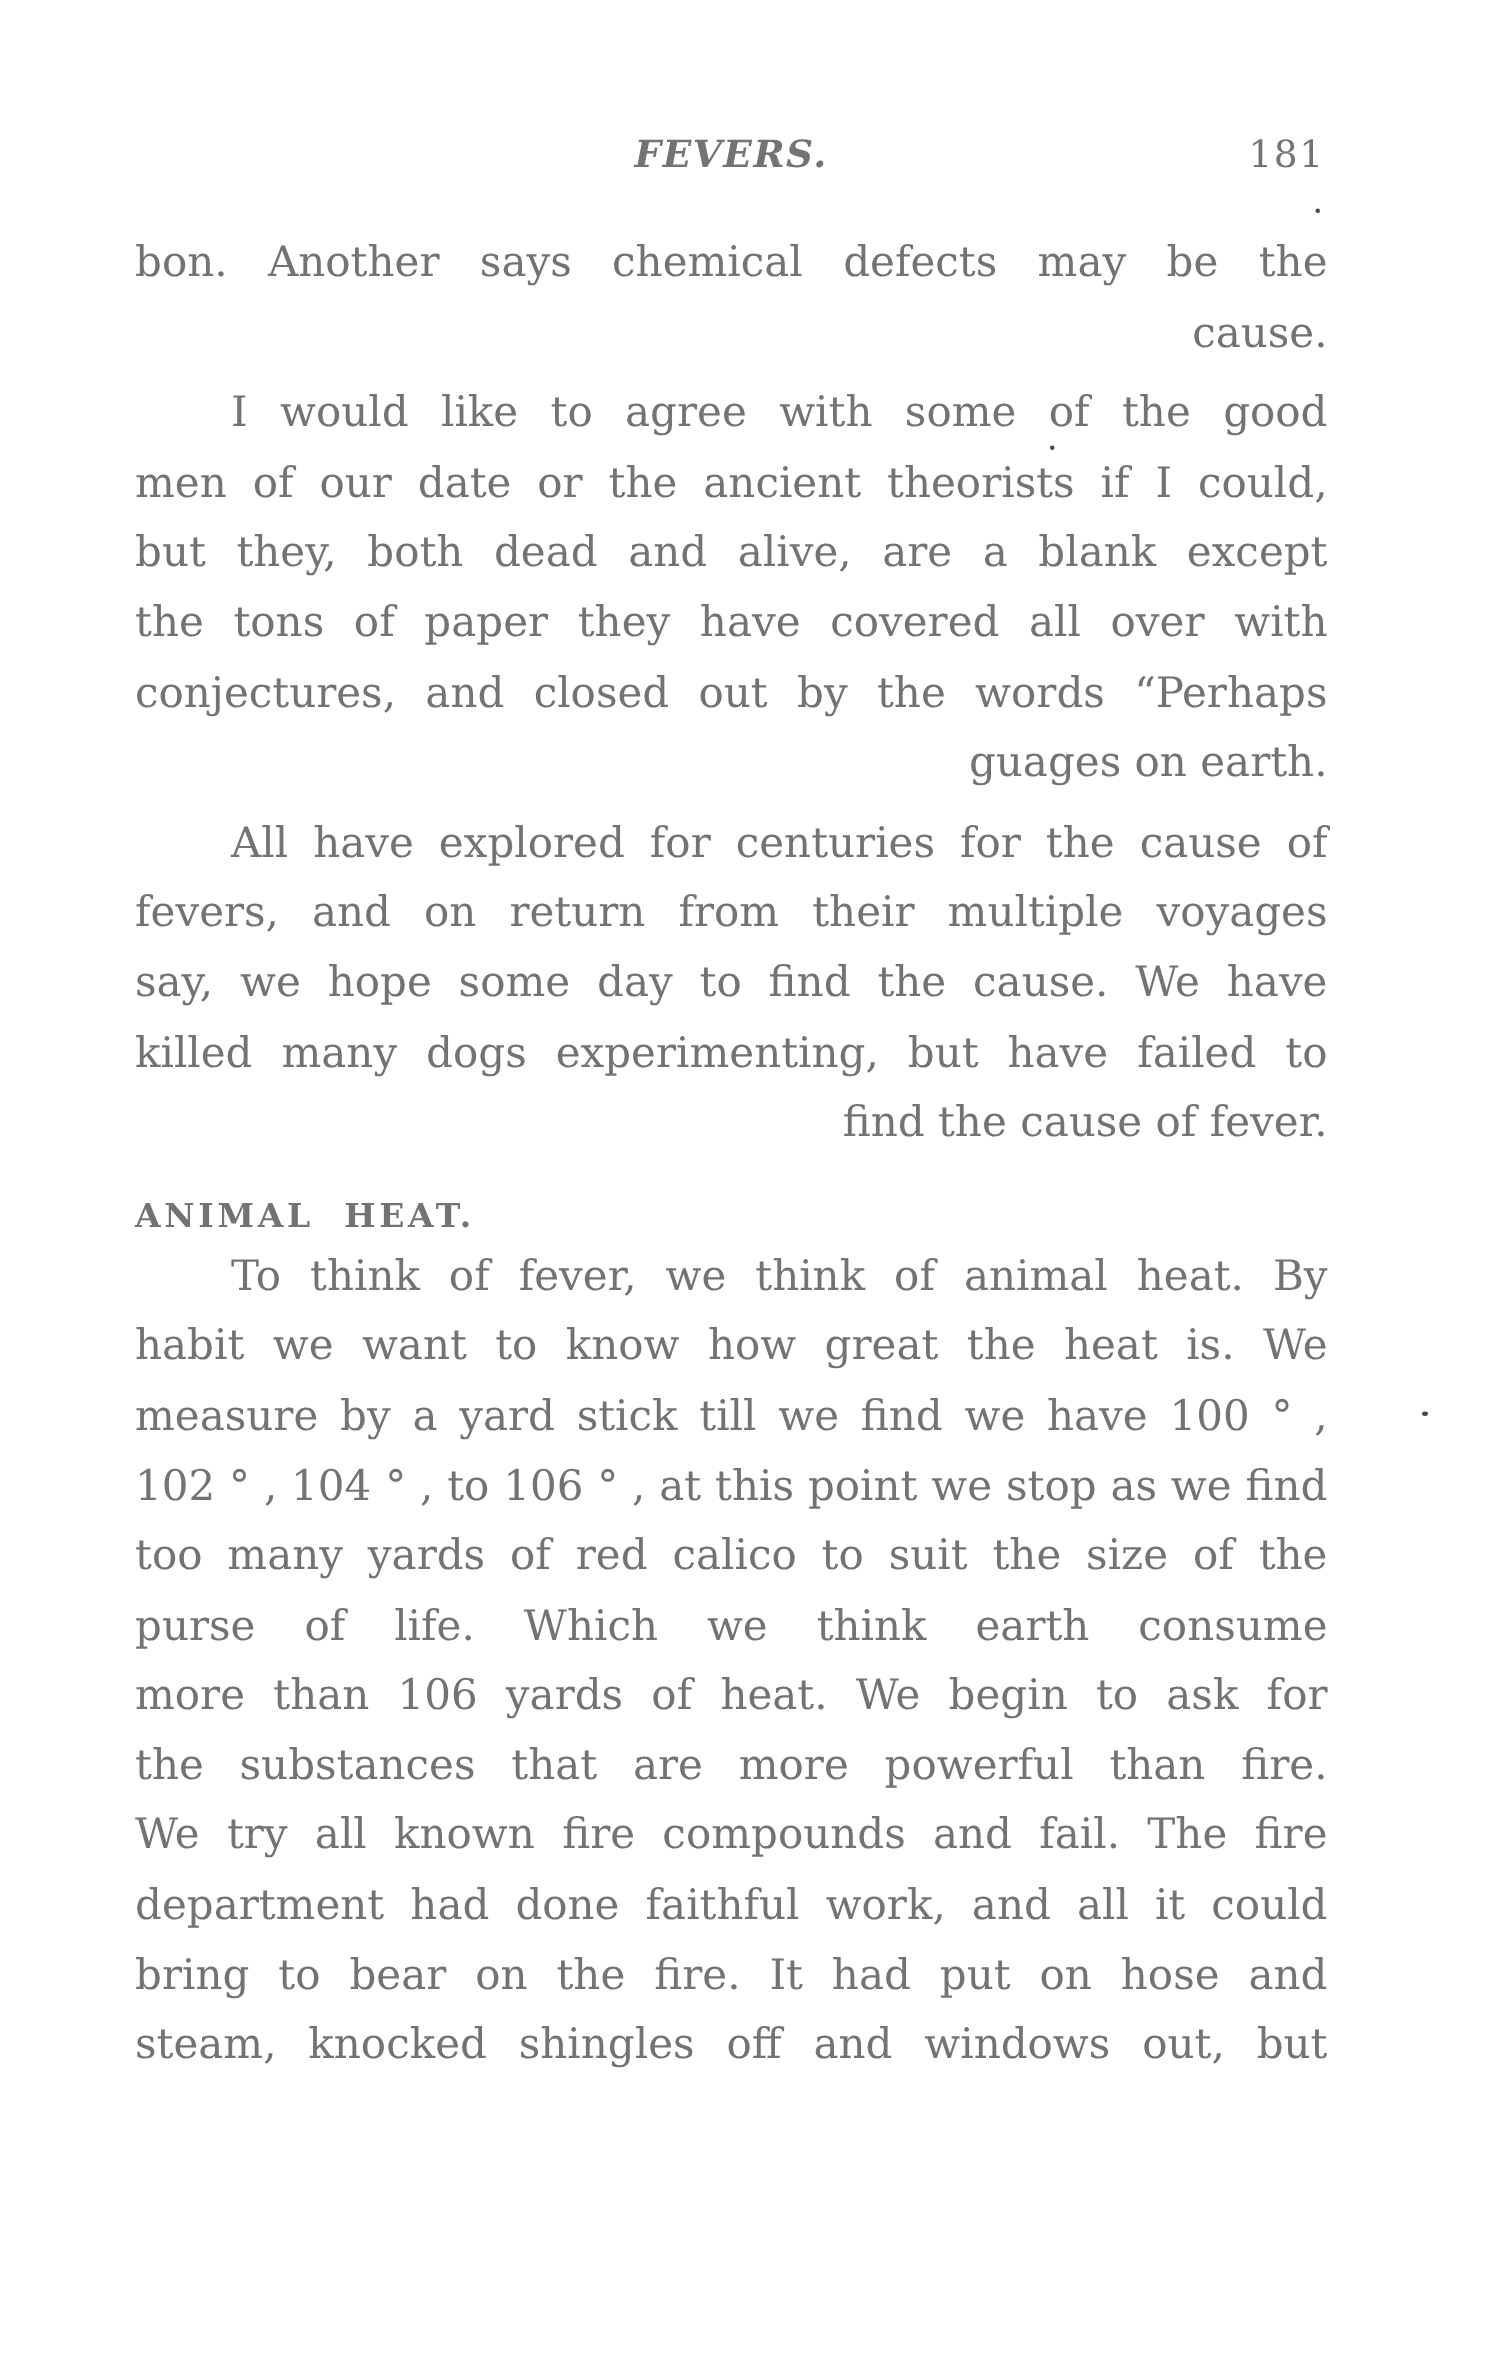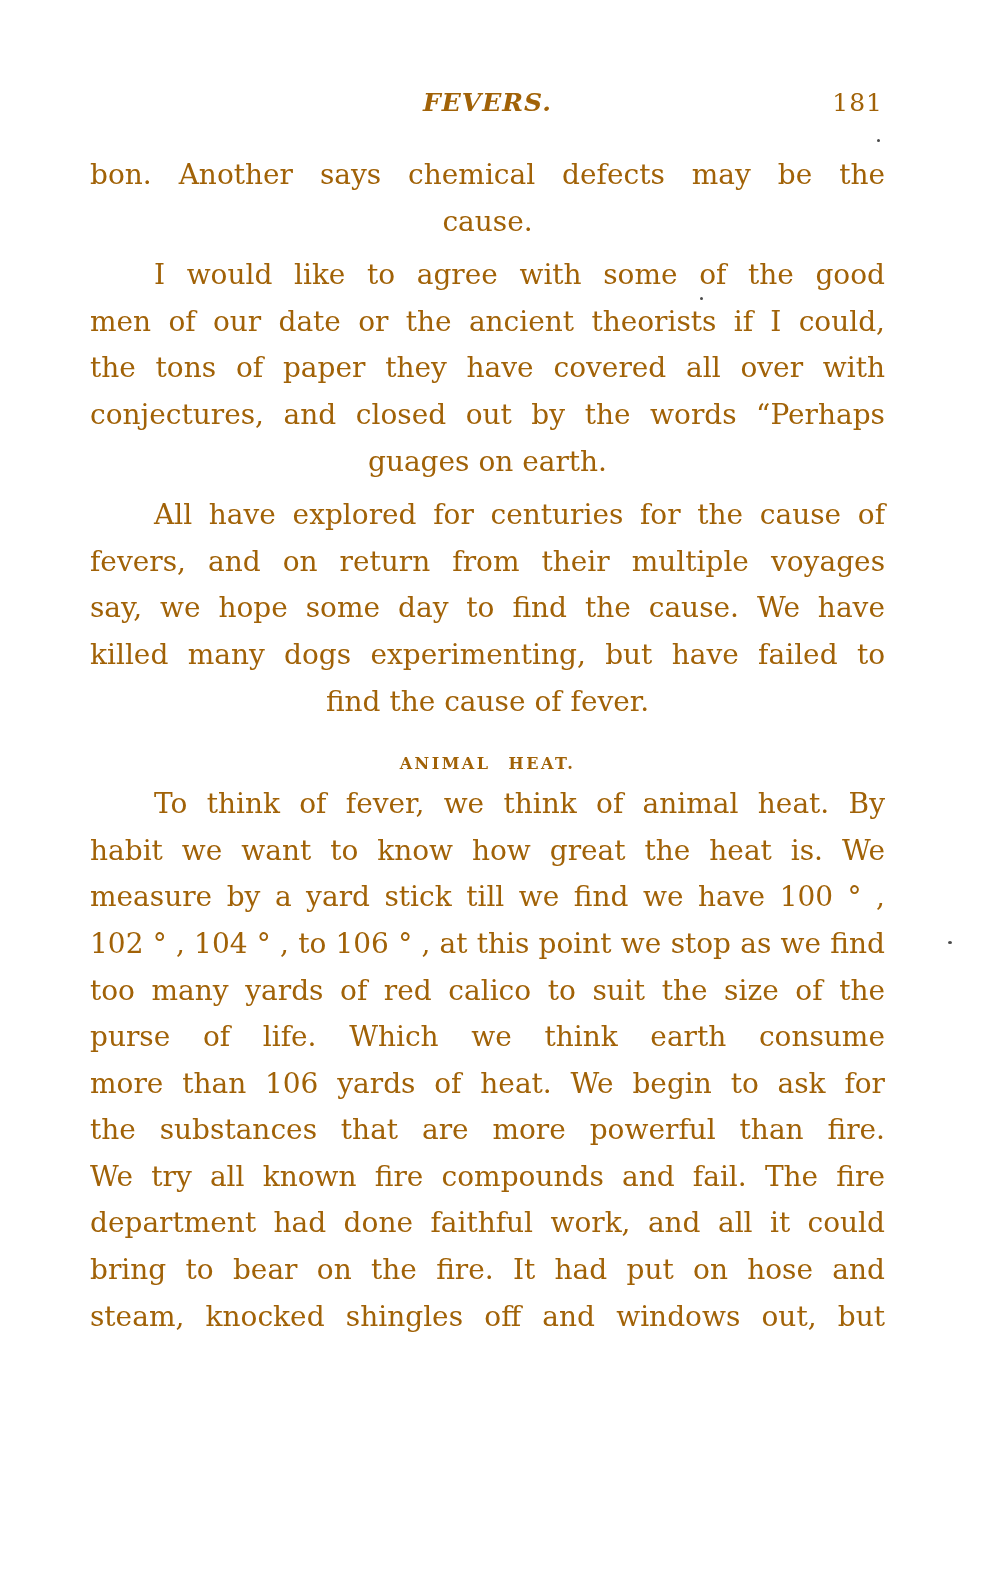--- a/index.html
+++ b/index.html
@@ -5,21 +5,21 @@
   html, body {
     margin: 0;
     padding: 0;
     background: #ffffff;
   }
   .page {
     position: relative;
     width: 1000px;
     height: 1573px;
     background: #ffffff;
-    color: #a16207;
+    color: #737373;
     font-family: "DejaVu Serif", "Liberation Serif", serif;
     overflow: hidden;
   }
   .running-header {
     position: absolute;
     top: 88px;
     left: 90px;
     width: 795px;
     height: 34px;
   }
@@ -49,35 +49,35 @@
     font-size: 28px;
     line-height: 46.6px;
   }
   .para {
     margin: 0;
   }
   .para + .para {
     margin-top: 7px;
   }
   .line {
-    text-align: center;
+    text-align: right;
     white-space: normal;
   }
   .line.j {
     text-align: justify;
     text-align-last: justify;
     text-justify: inter-word;
   }
   .line.indent {
     padding-left: 64px;
   }
   .section-heading {
     margin: 24px 0 2px 0;
-    text-align: center;
-    font-size: 16px;
+    text-align: left;
+    font-size: 22px;
     font-weight: 700;
     line-height: 30px;
     letter-spacing: 2.5px;
     word-spacing: 10px;
   }
   .speck {
     position: absolute;
     background: #4a4a4a;
     border-radius: 50%;
   }
@@ -98,20 +98,21 @@
   <div class="body-text">
 
     <div class="para">
       <div class="line j">bon.  Another says chemical defects may be the</div>
       <div class="line">cause.</div>
     </div>
 
     <div class="para">
       <div class="line j indent">I would like to agree with some of the good</div>
       <div class="line j">men of our date or the ancient theorists if I could,</div>
+      <div class="line j">but they, both dead and alive, are a blank except</div>
       <div class="line j">the tons of paper they have covered all over with</div>
       <div class="line j">conjectures, and closed out by the words “Perhaps</div>
       <div class="line">guages on earth.</div>
     </div>
 
     <div class="para">
       <div class="line j indent">All have explored for centuries for the cause of</div>
       <div class="line j">fevers, and on return from their multiple voyages</div>
       <div class="line j">say, we hope some day to find the cause.  We have</div>
       <div class="line j">killed many dogs experimenting, but have failed to</div>

